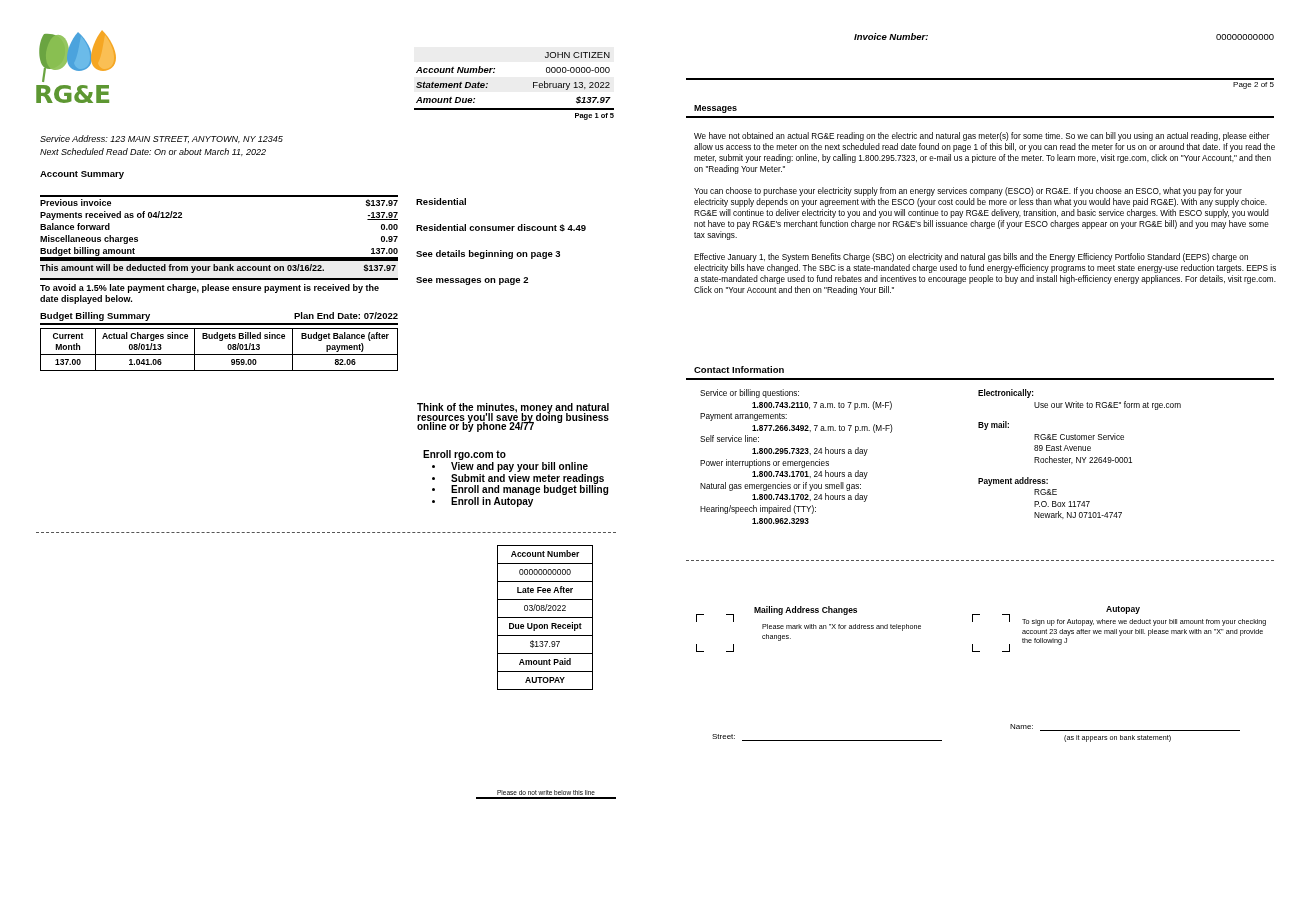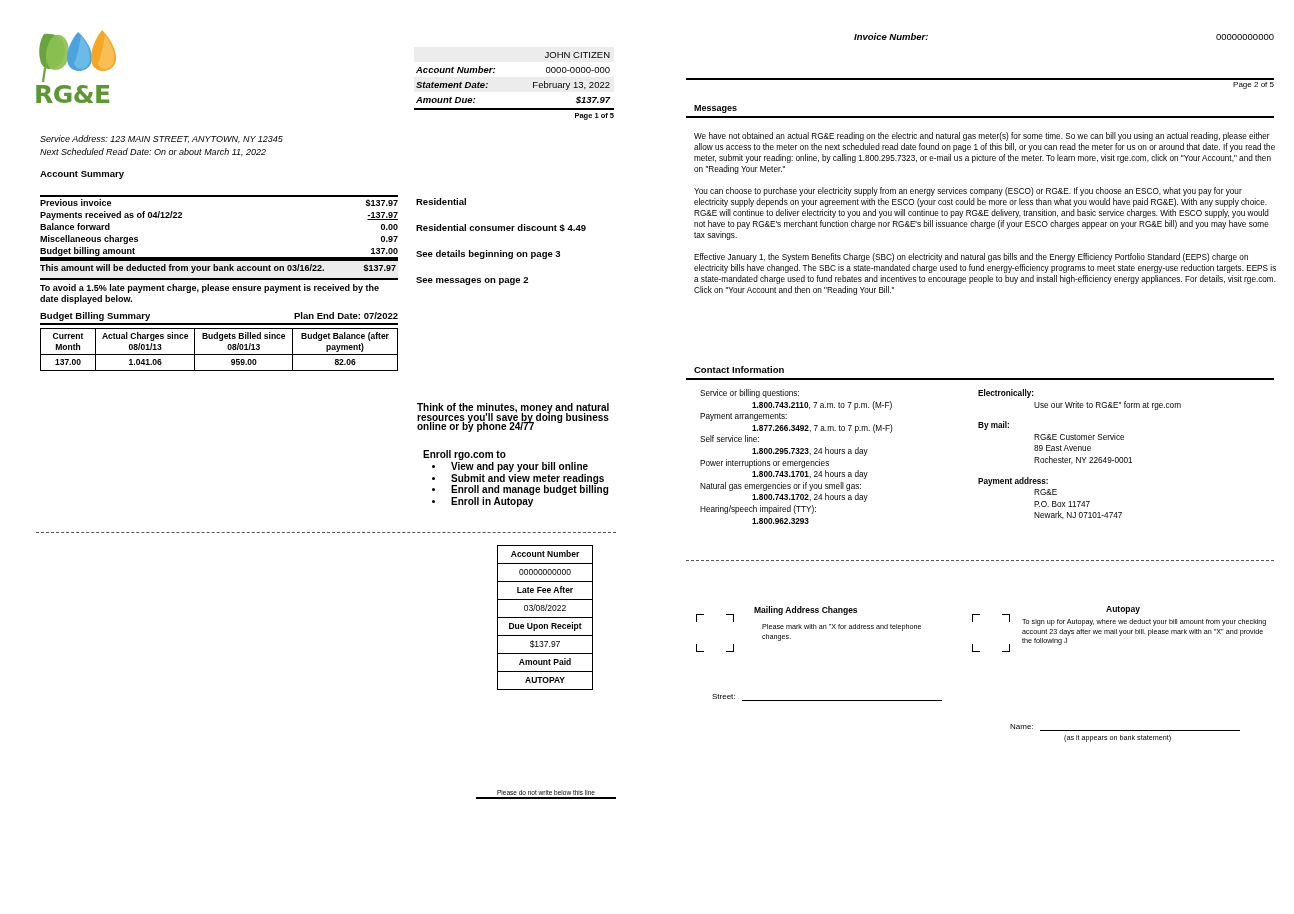--- a/index.html
+++ b/index.html
@@ -570,21 +570,21 @@
 
   <div class="corner-box" style="left:324px; top:614px;">
     <span class="tl"></span>
     <span class="tr"></span>
     <span class="bl"></span>
     <span class="br"></span>
   </div>
   <div class="form-head" style="left:458px; top:604px;">Autopay</div>
   <div class="form-body" style="left:374px; top:617px; width:250px;">To sign up for Autopay, where we deduct your bill amount from your checking account 23 days after we mail your bill. please mark with an "X" and provide the following J</div>
 
-  <div class="fld" style="left:64px; top:692px;">
+  <div class="fld" style="left:64px; top:732px;">
     <span>Street:</span>
     <span class="line" style="width:200px;"></span>
   </div>
 
   <div class="fld" style="left:362px; top:722px;">
     <span>Name:</span>
     <span class="line" style="width:200px;"></span>
   </div>
   <div class="fld-note" style="left:416px; top:733px;">(as it appears on bank statement)</div>
 

